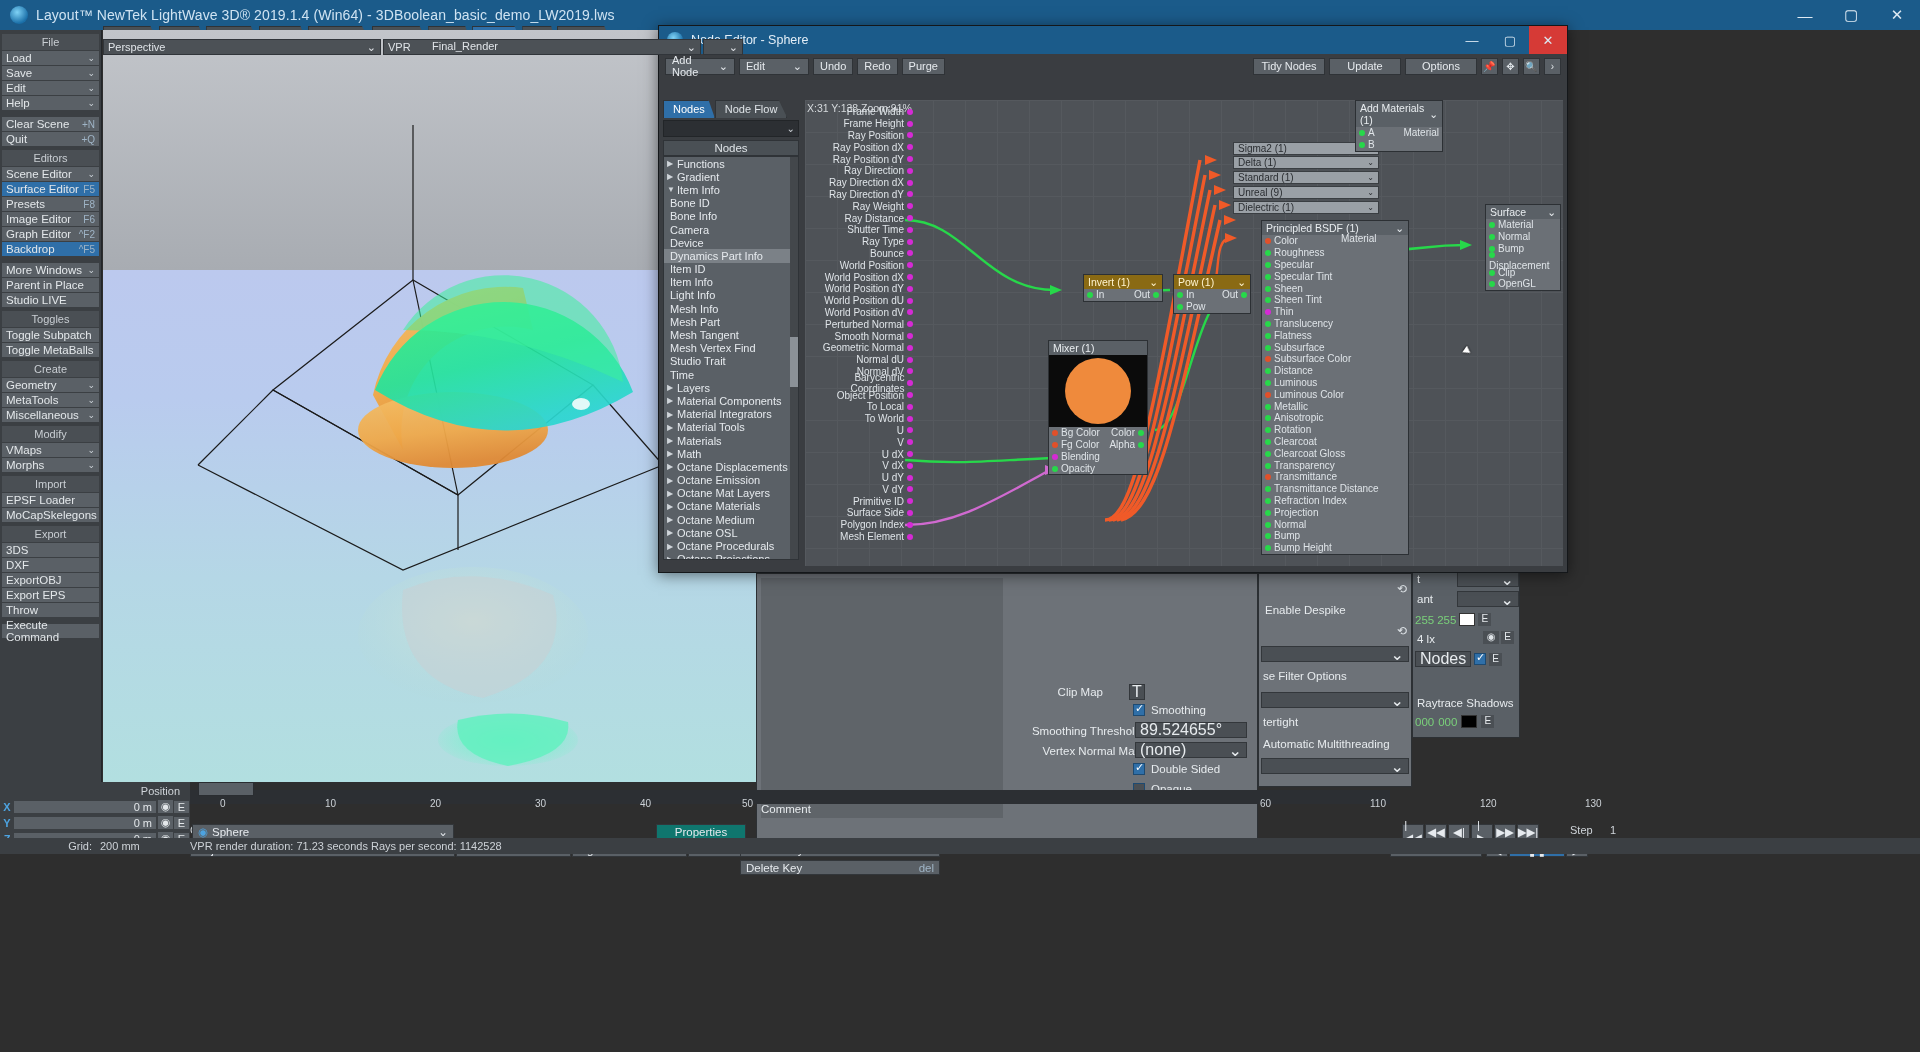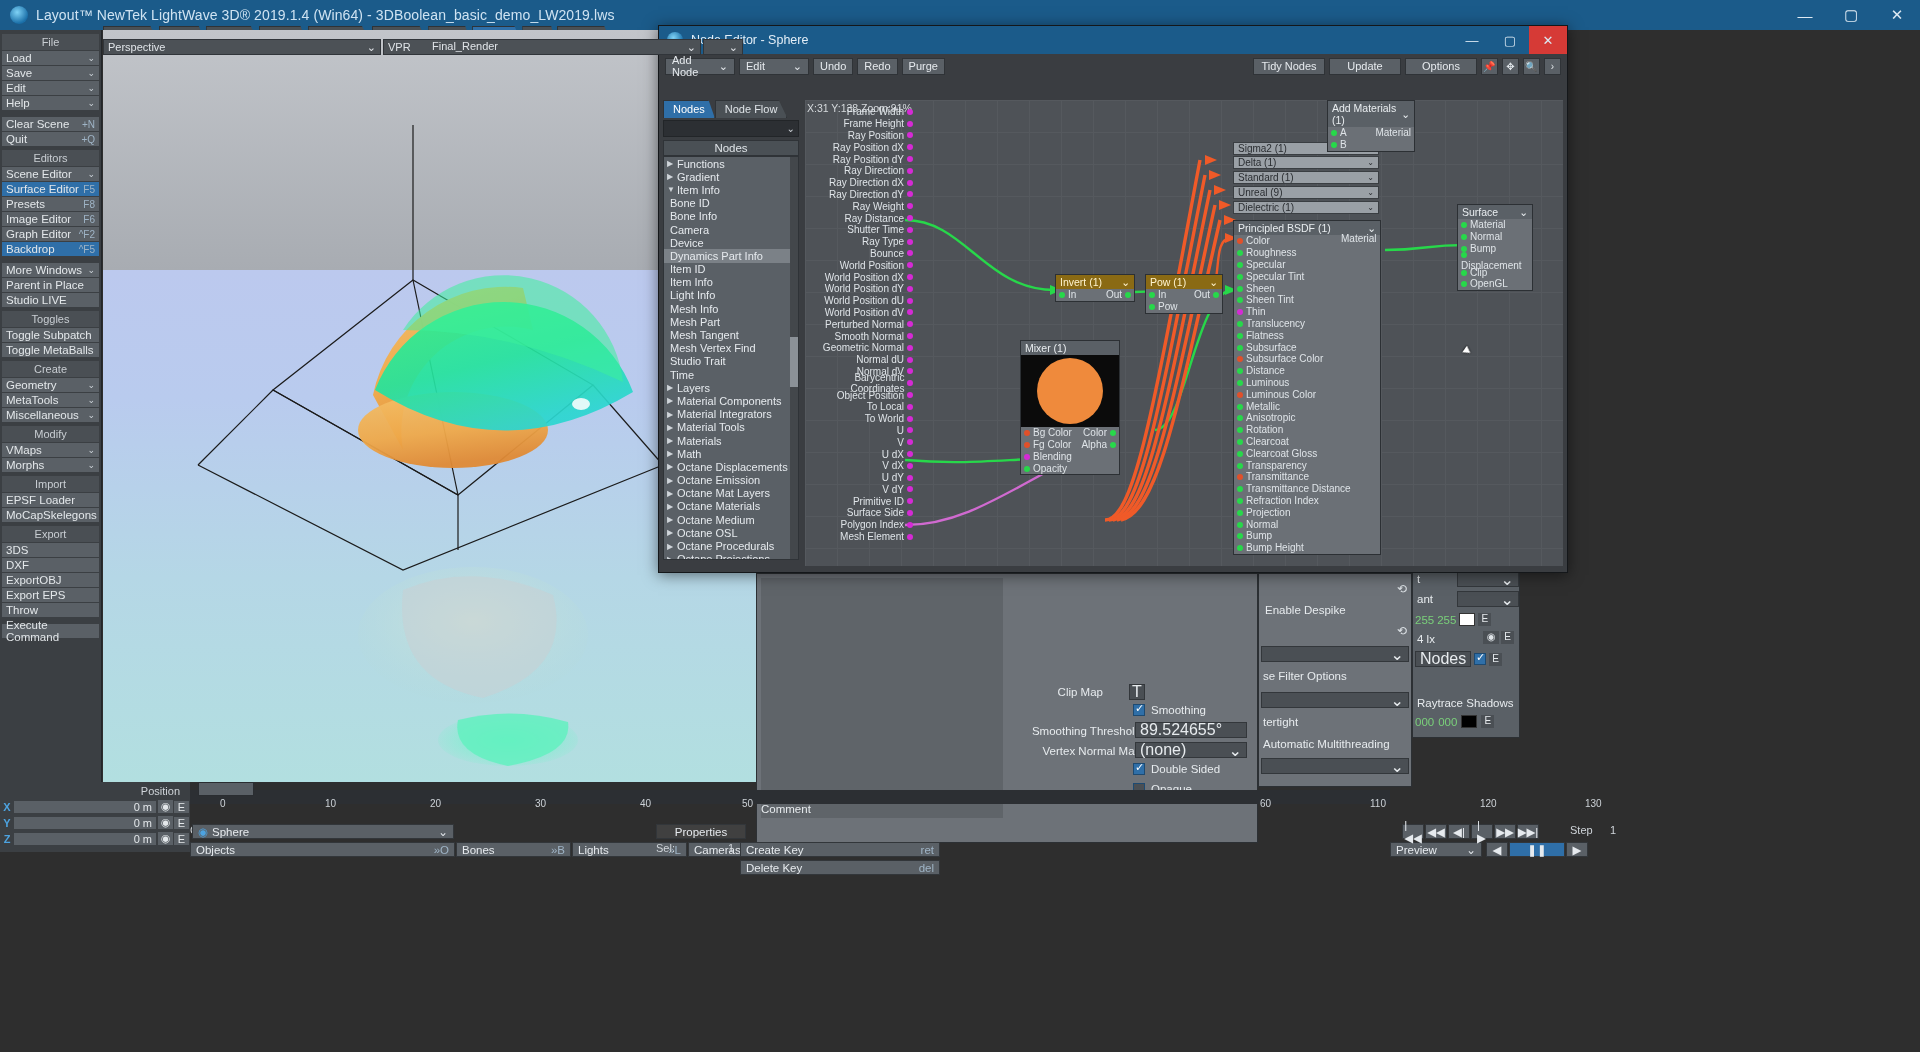--- a/index.html
+++ b/index.html
@@ -50,21 +50,21 @@
   .position-lbl { color:#cfd4d9; font-size:11px; text-align:right; padding:3px 10px 1px 0; }
 
   .timeline { position:absolute; left:190px; top:782px; width:1730px; height:32px; }
   .tl-track { position:absolute; left:0; top:8px; width:1200px; height:14px; background:#2c2f33; }
   .tl-ticks { position:absolute; left:0; top:0; width:1200px; height:14px; color:#cdd2d7; font-size:10px;}
   .tl-handle { position:absolute; left:8px; top:0; width:56px; height:14px; background:#5a6066; border:1px solid #2a2d31;}
 
   .bottom-strip { position:absolute; left:190px; top:806px; width:1730px; height:46px; }
   .bt-btn { background:#5a6066; color:#e6eaee; font-size:11.5px; height:15px;
     display:flex; align-items:center; padding:0 5px; border:1px solid #32363a; }
-  .bt-btn.sel { background:#404040; }
+  .bt-btn.sel { background:#0f766e; }
 
   .statusbar { position:absolute; left:0; top:838px; width:1920px; height:16px; background:#3b3f43;
     color:#cdd2d7; font-size:11px; display:flex; align-items:center; }
 
   
   .props { position:absolute; left:756px; top:573px; width:502px; height:270px; background:#6d7278;
     border:1px solid #2c3034; }
   .props-preview { position:absolute; left:4px; top:4px; width:242px; height:240px; background:#5f6469; }
   .pr-row { position:absolute; font-size:11.5px; color:#e7ebee; }
   .pr-lbl { text-align:right; }
@@ -118,21 +118,21 @@
 
   .ne-canvas { position:absolute; left:146px; top:74px; right:4px; bottom:6px;
     background:#4e5257; overflow:hidden; }
   .grid { position:absolute; inset:0;
     background-image:linear-gradient(#55595e 1px, transparent 1px),
                      linear-gradient(90deg,#55595e 1px, transparent 1px);
     background-size:32px 32px; }
   .zoomtxt { position:absolute; left:2px; top:2px; color:#d6dadd; font-size:10.5px; }
 
   
-  .node { position:absolute; background:#6b7076; border:1px solid #2c3034; }
+  .node { position:absolute; background:#6b7076; border:1px solid #2c3034;margin-left:28px; }
   .node-hdr { background:#5a6066; color:#e9edf0; font-size:10.5px; padding:1px 4px;
     display:flex; align-items:center; justify-content:space-between; }
   .node-hdr.gold { background:#8a6a14; color:#fff4cf; }
   .node-row { font-size:10px; color:#dfe4e8; height:11.8px; display:flex; align-items:center;
     padding:0 3px; justify-content:space-between; }
   .dot { width:6px; height:6px; border-radius:50%; display:inline-block; margin-right:3px; }
   .dot.g { background:#27d84a; } .dot.r { background:#e1502a; } .dot.m { background:#d52ad5; }
   .io-node { position:absolute; right:0; text-align:right; }
   .io-row { font-size:10px; color:#dfe4e8; height:11.8px; display:flex; align-items:center;
     justify-content:flex-end; gap:3px; }
@@ -538,20 +538,25 @@
       <span class="bt-btn" style="width:22px;justify-content:center;">◀◀</span>
       <span class="bt-btn" style="width:22px;justify-content:center;">◀|</span>
       <span class="bt-btn" style="width:22px;justify-content:center;">|▶</span>
       <span class="bt-btn" style="width:22px;justify-content:center;">▶▶</span>
       <span class="bt-btn" style="width:22px;justify-content:center;">▶▶|</span>
     </div>
     <div style="position:absolute;left:1380px;top:18px;color:#cfd4d9;font-size:11px;">Step</div>
     <div style="position:absolute;left:1420px;top:18px;color:#cfd4d9;font-size:11px;">1</div>
   </div>
 
+  <div class="statusbar">
+    <span style="width:100px;text-align:right;padding-right:8px;">Grid:</span>
+    <span style="width:80px;">200 mm</span>
+    <span style="margin-left:10px;">VPR render duration: 71.23 seconds  Rays per second: 1142528</span>
+  </div>
 
   <div class="ne">
     <div class="ne-title">
       <div class="ne-title-icon"></div>
       <div class="ne-title-txt">Node Editor - Sphere</div>
       <div class="ne-wbtns">
         <div class="ne-wbtn">—</div>
         <div class="ne-wbtn">▢</div>
         <div class="ne-wbtn close">✕</div>
       </div>

